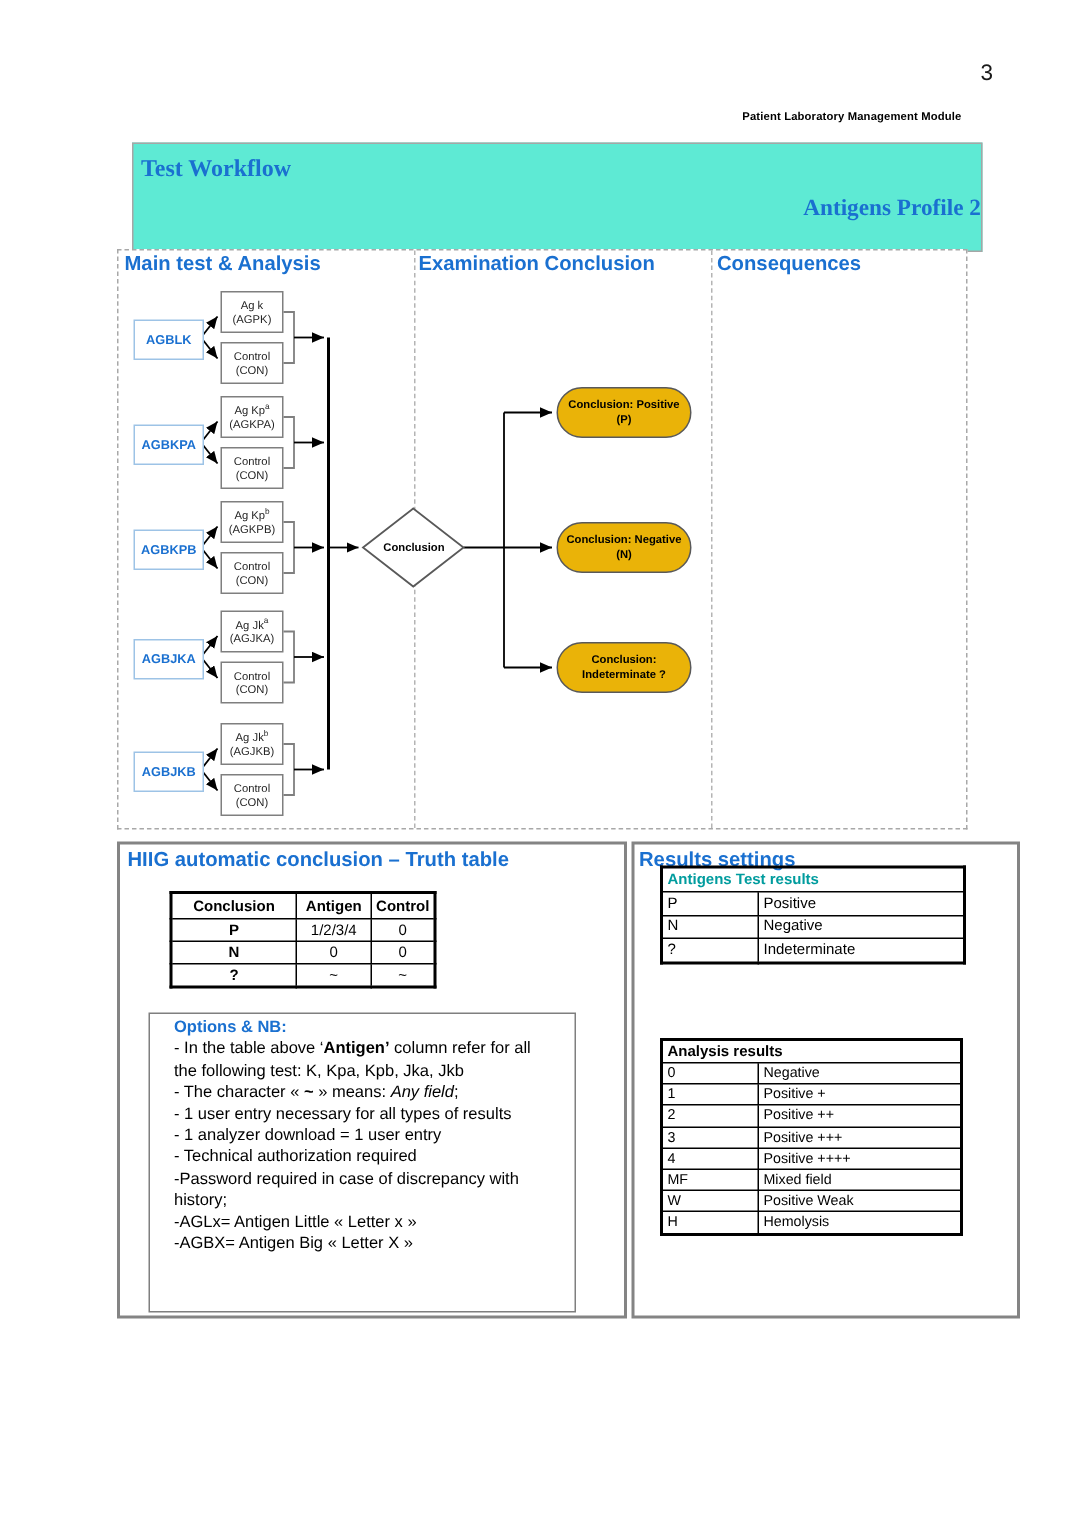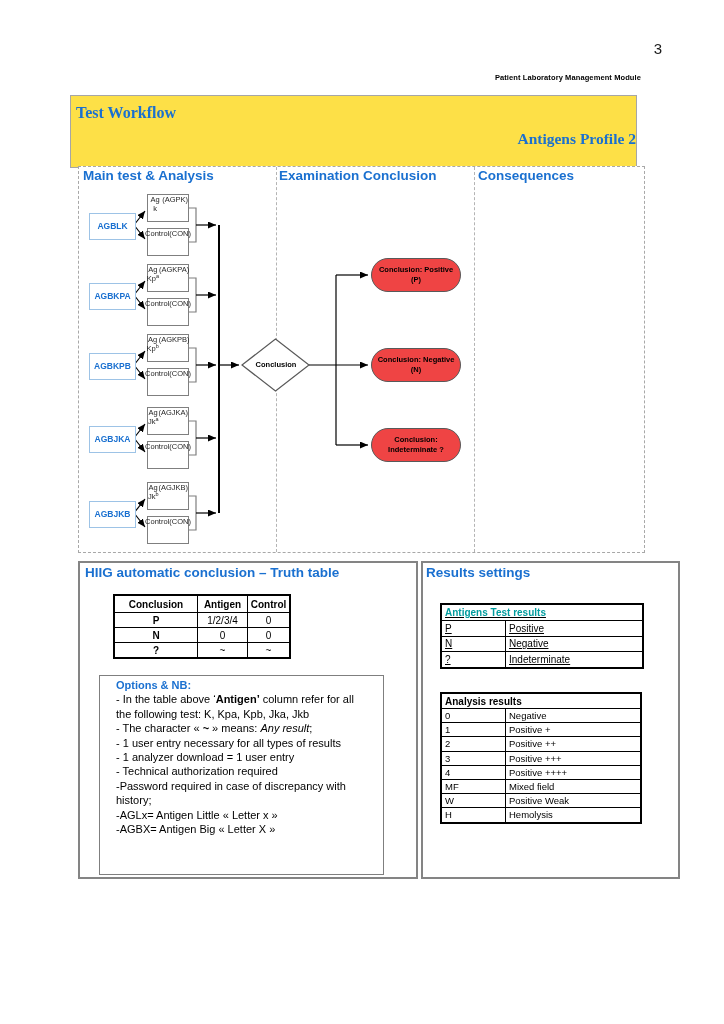--- a/index.html
+++ b/index.html
@@ -3,43 +3,43 @@
 <meta charset="utf-8">
 <style>
   html,body{margin:0;padding:0;background:#ffffff;}
   body{width:724px;height:1024px;position:relative;font-family:"Liberation Sans",sans-serif;color:#000;}
   .page{position:absolute;inset:0;background:#fff;overflow:hidden;}
 
   .pageno{position:absolute;top:40px;right:62px;font-size:15px;color:#1a1a1a;}
   .module{position:absolute;top:73px;right:83px;font-size:7.5px;font-weight:bold;letter-spacing:.1px;}
 
   
-  .hdrbox{position:absolute;left:70px;top:95px;width:567px;height:73px;background:#fde047;
+  .hdrbox{position:absolute;left:88px;top:95px;width:567px;height:73px;background:#5eead4;
           border:1.5px solid #a6a6a6;box-sizing:border-box;}
   .hdr-title{position:absolute;left:5px;top:8px;font-family:"Liberation Serif",serif;
              font-weight:bold;font-size:16px;color:var(--accent);}
   .hdr-sub{position:absolute;left:0;right:0;top:34px;text-align:right;font-family:"Liberation Serif",serif;
            font-weight:bold;font-size:15.5px;color:var(--accent);}
 
   
   .flow{position:absolute;left:78px;top:166px;width:567px;height:387px;border:1px dashed #a8a8a8;
         box-sizing:border-box;background:#fff;}
   .col-div{position:absolute;top:0;bottom:0;width:0;border-left:1px dashed #b4b4b4;z-index:1;}
   .col-h{position:absolute;top:1px;font-size:13.5px;font-weight:bold;color:var(--accent);z-index:3;white-space:nowrap;}
   .connectors{position:absolute;left:0;top:0;z-index:2;}
   .lblbox{position:absolute;left:10px;width:45px;height:25px;border:1px solid #9dc3e6;background:#fff;
           color:var(--accent);font-weight:bold;font-size:8.5px;text-align:center;line-height:25px;z-index:3;}
   .nbox{position:absolute;left:68px;width:42px;height:28px;border:1px solid #7f7f7f;background:#fff;
-        display:flex;flex-direction:row;justify-content:center;text-align:center;
+        display:flex;flex-direction:column;justify-content:center;text-align:center;
         font-size:7.5px;line-height:9px;color:#1f1f1f;z-index:3;box-sizing:border-box;}
   .nbox sup{font-size:5.5px;line-height:0;}
   .dmd-label{position:absolute;left:166px;top:193px;width:62px;text-align:center;
              font-size:7.5px;font-weight:bold;z-index:3;}
   .stadium{position:absolute;left:292px;width:90px;height:34px;border:1px solid #595959;border-radius:17px;
-           background:#ef4444;display:flex;flex-direction:column;justify-content:center;text-align:center;
+           background:#eab308;display:flex;flex-direction:column;justify-content:center;text-align:center;
            font-size:7.5px;font-weight:bold;line-height:10px;z-index:3;box-sizing:border-box;}
 
   
   .lbox{position:absolute;left:78px;top:561px;width:340px;height:318px;border:2px solid #848484;
         box-sizing:border-box;background:#fff;}
   .rbox{position:absolute;left:421px;top:561px;width:259px;height:318px;border:2px solid #848484;
         box-sizing:border-box;background:#fff;}
   .sec-title{position:absolute;left:5px;top:2px;font-size:13.5px;font-weight:bold;color:var(--accent);white-space:nowrap;}
 
   table{border-collapse:collapse;table-layout:fixed;}
@@ -47,21 +47,21 @@
   .truth th,.truth td{border:1.5px solid #000;text-align:center;font-size:10px;height:14px;padding:0 2px;}
   .truth th{font-weight:bold;height:16px;}
   .truth td.b{font-weight:bold;}
 
   .optbox{position:absolute;left:19px;top:112px;width:285px;height:200px;border:1px solid #7f7f7f;
           box-sizing:border-box;padding:2px 16px;font-size:11px;line-height:14.4px;}
   .opt-title{color:var(--accent);font-weight:bold;font-size:11px;}
 
   .rtab{position:absolute;border:2px solid #000;}
   .rtab th,.rtab td{border:1px solid #000;text-align:left;padding:0 0 0 3px;overflow:hidden;white-space:nowrap;}
-  .tab-antigens{left:17px;top:40px;text-decoration:underline;}
+  .tab-antigens{left:17px;top:14px;}
   .tab-antigens th{color:var(--teal);font-weight:bold;font-size:10px;height:15px;}
   .tab-antigens td{font-size:10px;height:14.5px;}
   .tab-analysis{left:17px;top:129px;}
   .tab-analysis th{color:#000;font-weight:bold;font-size:10px;height:14px;}
   .tab-analysis td{font-size:9.5px;height:13.2px;}
 </style>
 </head>
 <body>
 
 <div class="page">
@@ -215,21 +215,21 @@
         <td class="b">?</td>
         <td>~</td>
         <td>~</td>
       </tr>
     </tbody>
       </table>
 
     <div class="optbox">
       <div class="opt-title">Options &amp; NB:</div>
       <div><span>- In the table above ‘</span><span style="font-weight: bold;">Antigen’</span><span> column refer for all the following test: K, Kpa, Kpb, Jka, Jkb</span></div>
-      <div><span>- The character « </span><span style="font-weight: bold;">~</span><span> » means: </span><span style="font-style: italic;">Any result</span><span>;</span></div>
+      <div><span>- The character « </span><span style="font-weight: bold;">~</span><span> » means: </span><span style="font-style: italic;">Any field</span><span>;</span></div>
       <div><span>- 1 user entry necessary for all types of results</span></div>
       <div><span>- 1 analyzer download = 1 user entry</span></div>
       <div><span>- Technical authorization required</span></div>
       <div><span>-Password required in case of discrepancy with history;</span></div>
       <div><span>-AGLx= Antigen Little « Letter x »</span></div>
       <div><span>-AGBX= Antigen Big « Letter X »</span></div>
     </div>
   </div>
 
   <div class="rbox">

